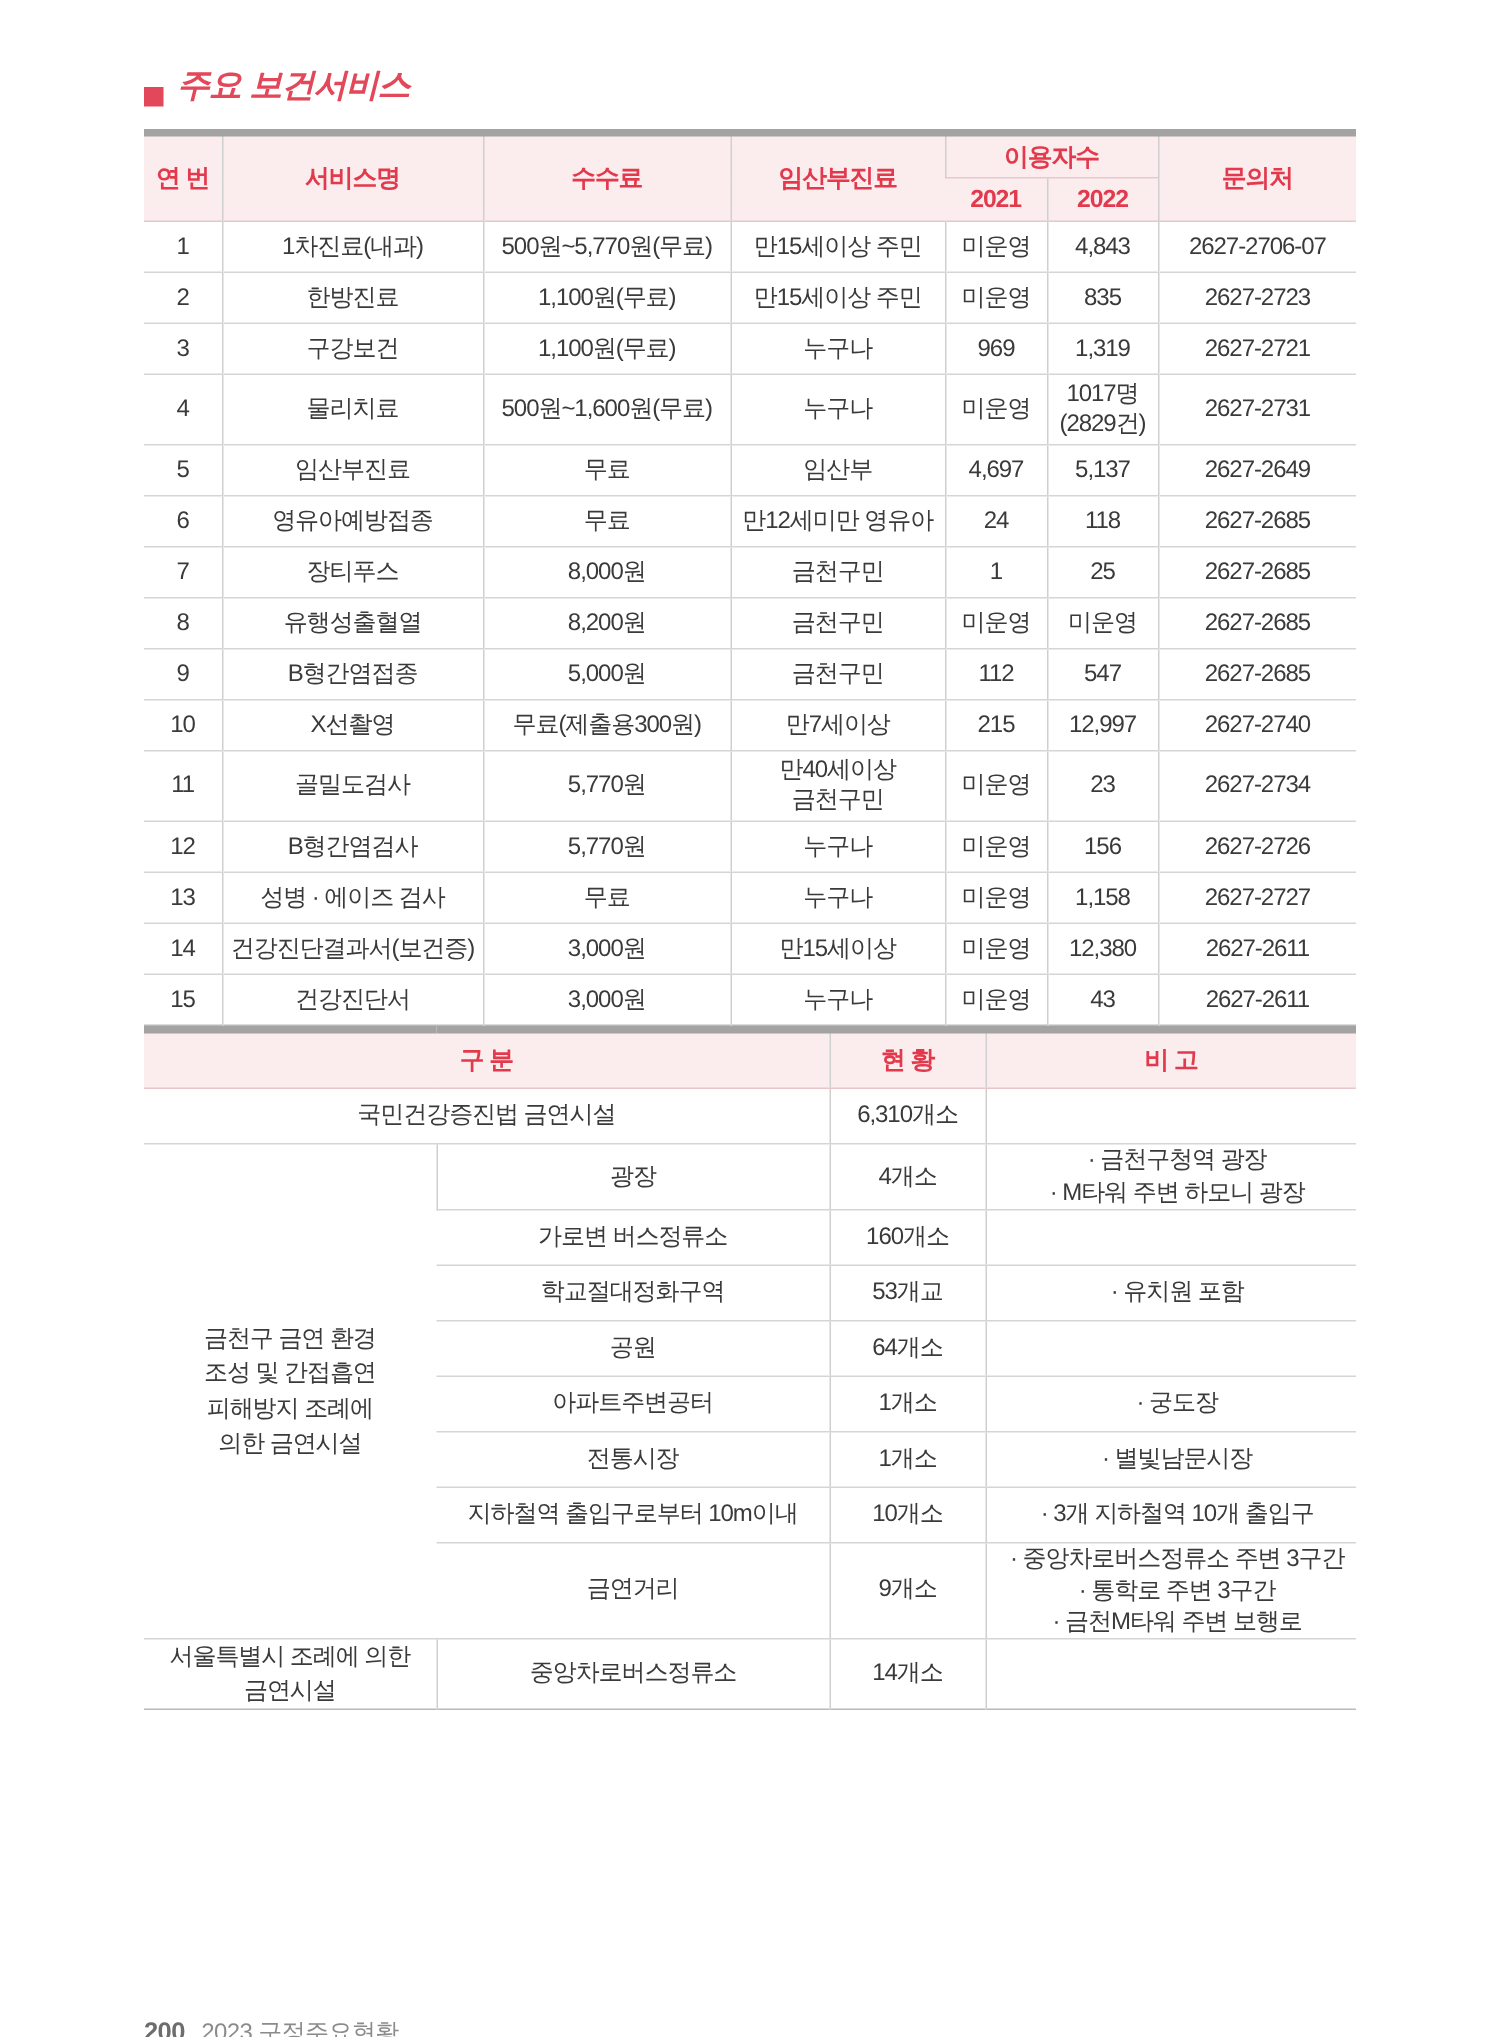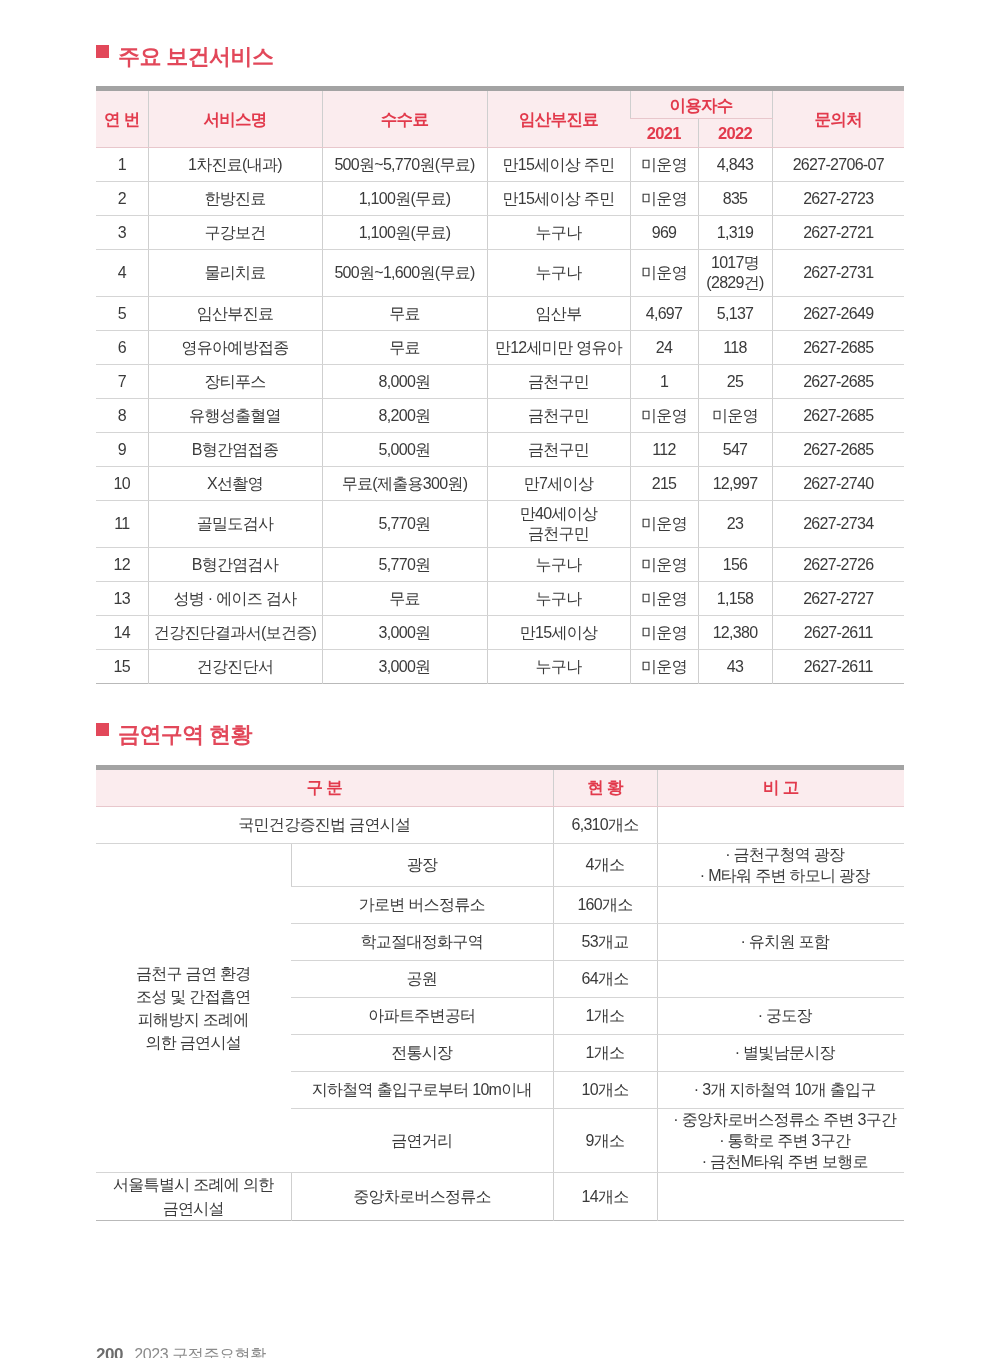--- a/index.html
+++ b/index.html
@@ -31,24 +31,25 @@
     color: #b52028;
     letter-spacing: -0.5px;
     padding-top: 56px;
     margin: 0;
     line-height: 1.2;
   }
 
   
   .section-head {
     display: flex;
-    align-items: flex-start;
+    align-items: flex-end;
     gap: 9px;
     margin-top: 44px;
     margin-bottom: 16px;
+    font-style: italic;
   }
   .section-head.second { margin-top: 38px; }
   .bullet-sq {
     width: 13px;
     height: 13px;
     background: #e2485a;
     flex: 0 0 auto;
     position: relative;
     top: 1px;
   }
@@ -307,24 +308,20 @@
         <td>건강진단서</td>
         <td>3,000원</td>
         <td>누구나</td>
         <td>미운영</td>
         <td>43</td>
         <td>2627-2611</td>
       </tr>
     </tbody>
   </table>
 
-  <div class="section-head second">
-    <span class="bullet-sq"></span>
-    <span class="section-title">금연구역 현황</span>
-  </div>
 
   <table class="doc" id="smoking-table">
     <colgroup>
       <col style="width:195px">
       <col style="width:262px">
       <col style="width:104px">
       <col style="width:247px">
     </colgroup>
     <thead>
       <tr>

